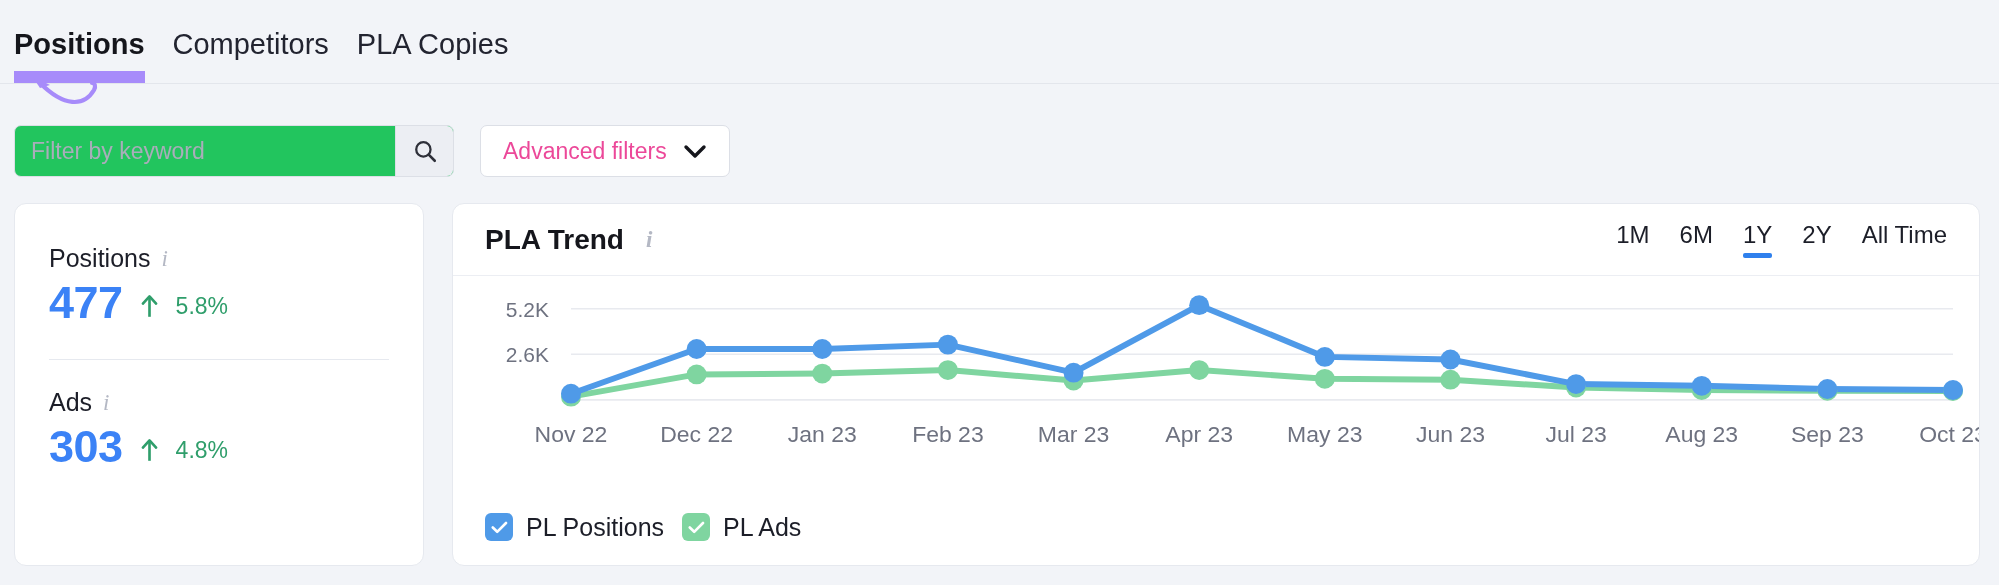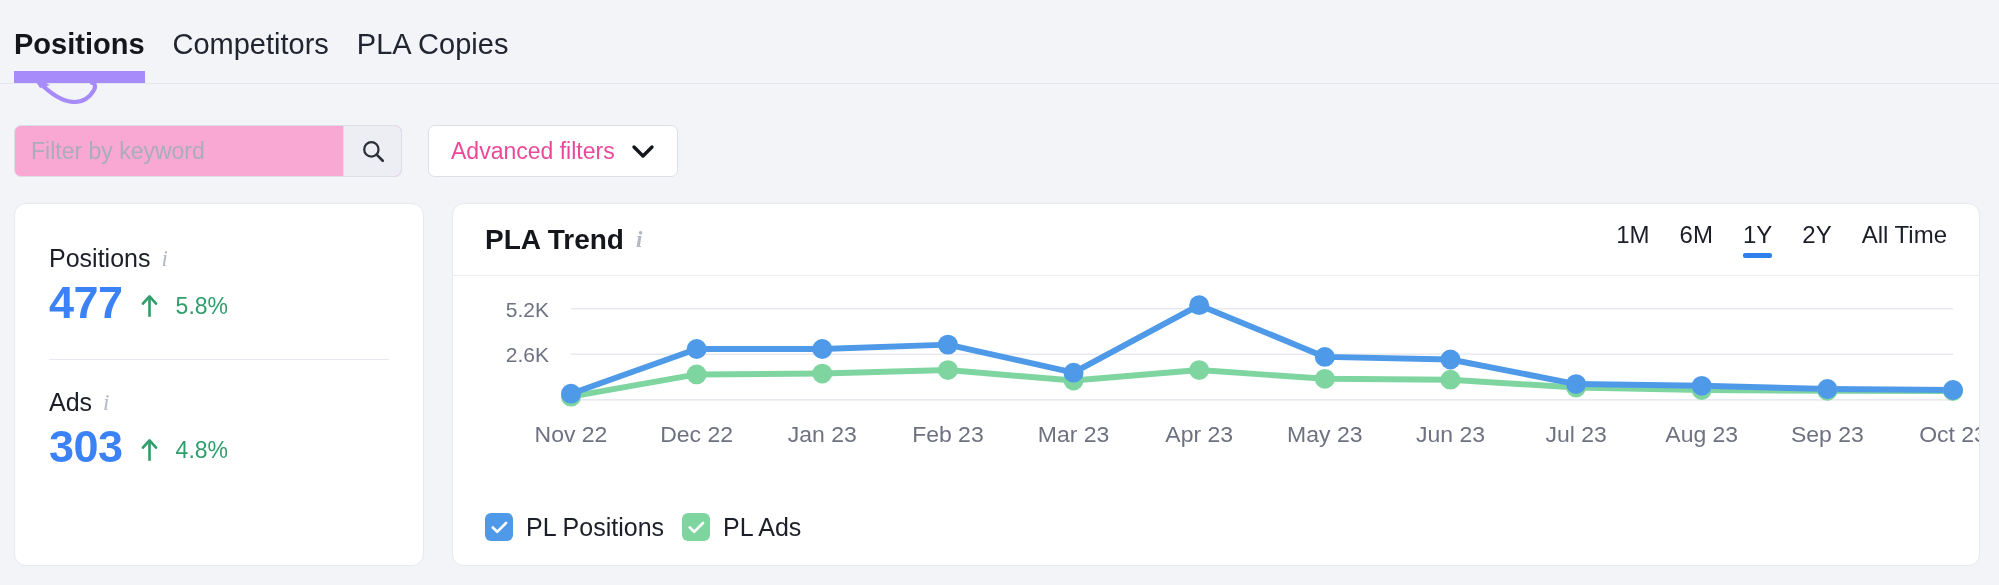--- a/index.html
+++ b/index.html
@@ -62,25 +62,25 @@
     position: absolute;
     top: 125px;
     left: 14px;
     display: flex;
     align-items: center;
     gap: 26px;
   }
   .searchbox {
     display: flex;
     align-items: stretch;
-    width: 388px;
+    width: 440px;
     height: 52px;
     border: 1px solid #dcdfe6;
     border-radius: 7px;
-    background: #f9a8d4;
+    background: #22c55e;
     overflow: hidden;
   }
   .searchbox input {
     flex: 1;
     border: 0;
     outline: none;
     padding: 0 16px;
     font-size: 23px;
     color: #3a3d49;
     font-family: "Liberation Sans", sans-serif;
@@ -178,21 +178,21 @@
     height: 72px;
     display: flex;
     align-items: center;
     justify-content: space-between;
     padding: 0 32px;
     border-bottom: 1px solid #eceef3;
   }
   .chart-title {
     display: flex;
     align-items: center;
-    gap: 12px;
+    gap: 22px;
     font-size: 28px;
     font-weight: bold;
     color: #15161c;
   }
   .ranges { display: flex; align-items: center; gap: 30px; }
   .range {
     position: relative;
     font-size: 24px;
     color: #1c1e28;
     cursor: pointer;

